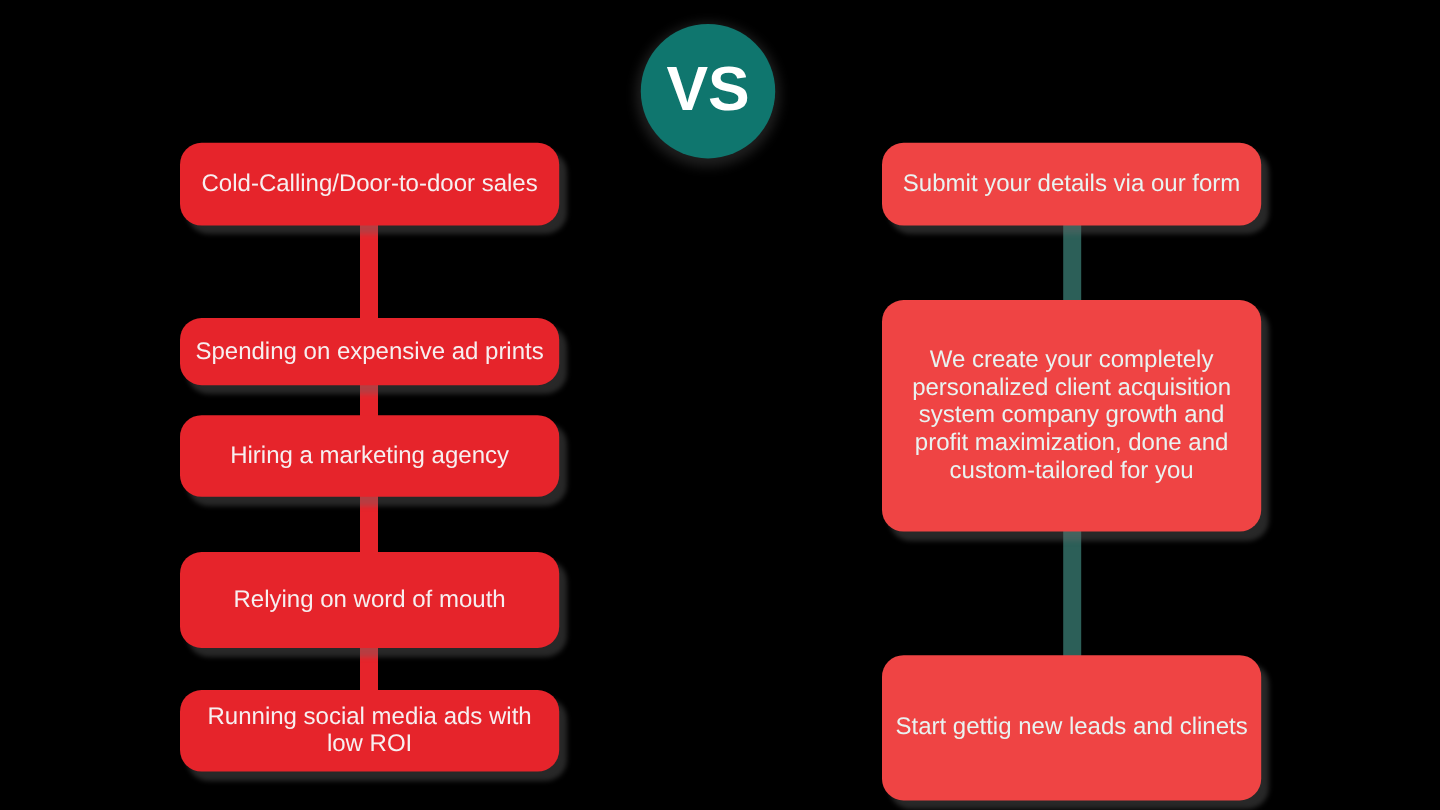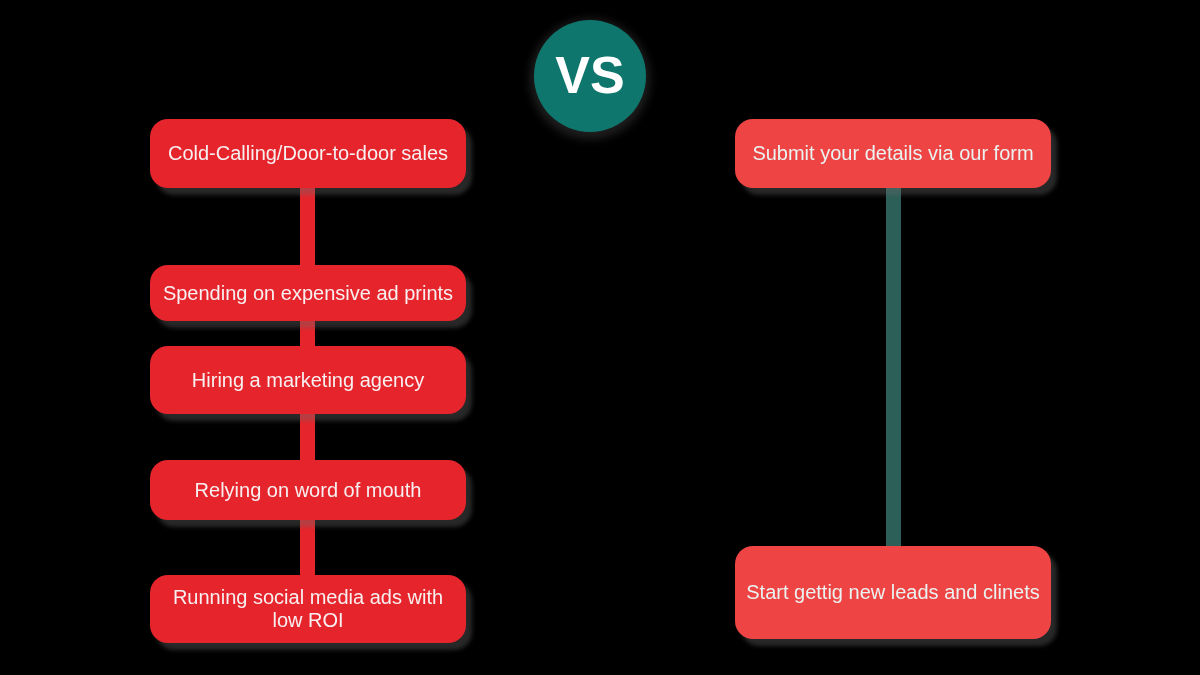--- a/index.html
+++ b/index.html
@@ -78,25 +78,25 @@
     color: #f7eff0;
   }
   .node.teal {
     left: 735px;
     background: #ef4444;
     color: #e9f3f1;
   }
   .l1 { top: 119px; height: 69px; }
   .l2 { top: 233px; height: 56px; margin-top: 32px; }
   .l3 { top: 346px; height: 68px; text-align: center; }
-  .l4 { top: 460px; height: 60px; }
+  .l4 { top: 460px; height: 80px; }
   .l5 { top: 575px; height: 68px; }
   .r1 { top: 119px; height: 69px; }
   .r2 { top: 250px; height: 193px; }
-  .r3 { top: 546px; height: 93px; }
+  .r3 { top: 546px; height: 121px; }
 </style>
 </head>
 <body>
 
 <div class="canvas">
 
   <div class="vs-circle">
     <span class="vs-text">VS</span>
   </div>
 
@@ -115,17 +115,20 @@
   <div class="node red l4">
     <span>Relying on word of mouth</span>
   </div>
   <div class="node red l5">
     <span>Running social media ads with low ROI</span>
   </div>
 
   <div class="node teal r1">
     <span>Submit your details via our form</span>
   </div>
+  <div class="node teal r2">
+    <span>We create your completely personalized client acquisition system company growth and profit maximization, done and custom-tailored for you</span>
+  </div>
   <div class="node teal r3">
     <span>Start gettig new leads and clinets</span>
   </div>
 
 </div>
 
 </body></html>

